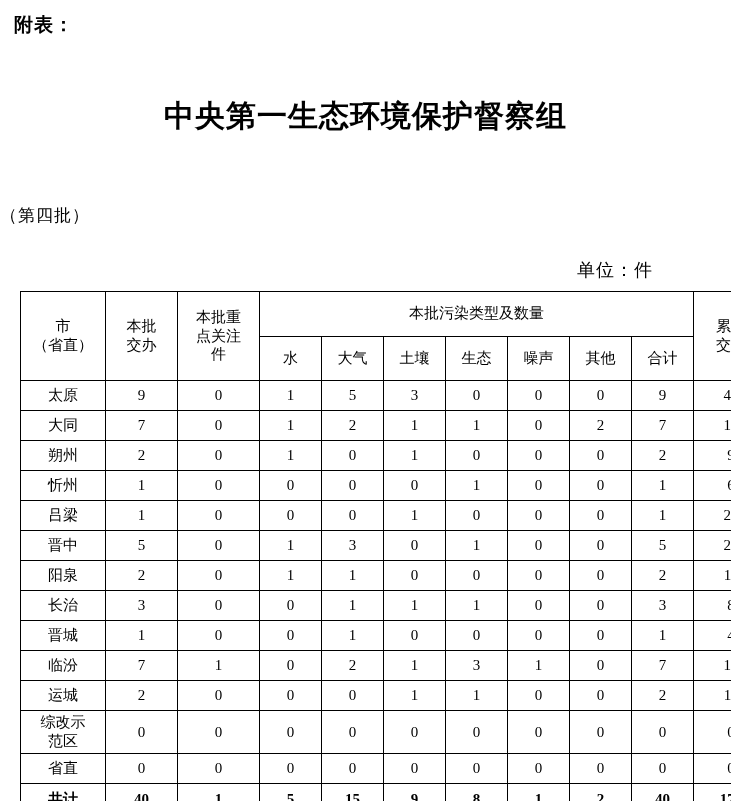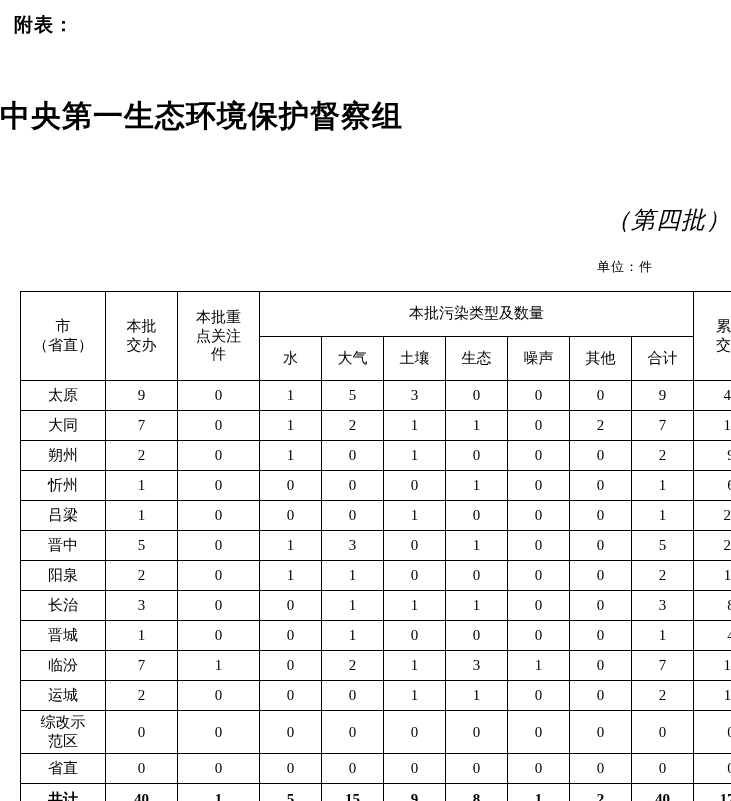--- a/index.html
+++ b/index.html
@@ -27,44 +27,43 @@
     left: 14px;
     font-size: 19px;
     font-weight: bold;
     letter-spacing: 1px;
   }
   .title-block {
     position: absolute;
     top: 95px;
     left: 0;
     width: 731px;
-    text-align: left;
+    text-align: center;
   }
   .title-line {
     font-size: 30px;
     font-weight: bold;
     letter-spacing: 1px;
     line-height: 42px;
     font-family: "Liberation Serif", "DejaVu Serif", serif;
   }
   .subtitle {
     position: absolute;
     top: 204px;
     left: 0;
     width: 731px;
-    text-align: right;
-    font-size: 24px;
+    text-align: left;
+    font-size: 17px;
     letter-spacing: 1px;
-    font-style: italic;
   }
   .unit-line {
     position: absolute;
     top: 258px;
     right: 78px;
-    font-size: 13px;
+    font-size: 18px;
     letter-spacing: 1px;
   }
   table.report {
     position: absolute;
     top: 291px;
     left: 20px;
     width: 692px;
     border-collapse: collapse;
     table-layout: fixed;
   }

